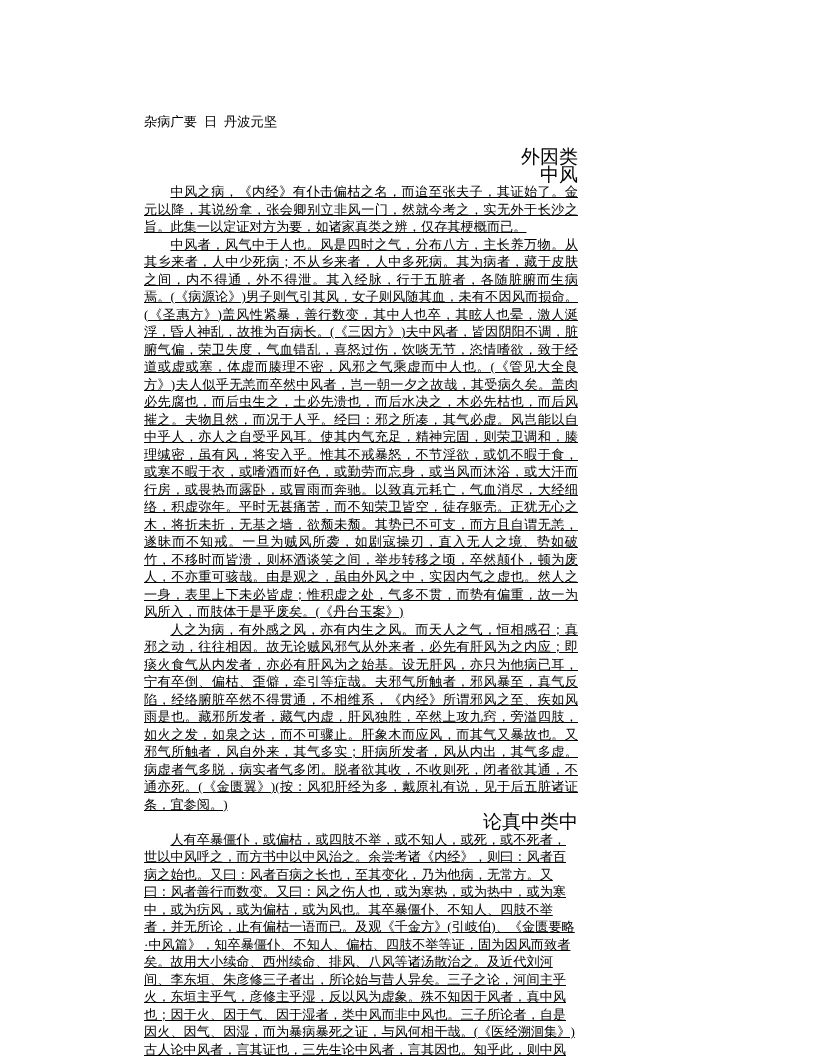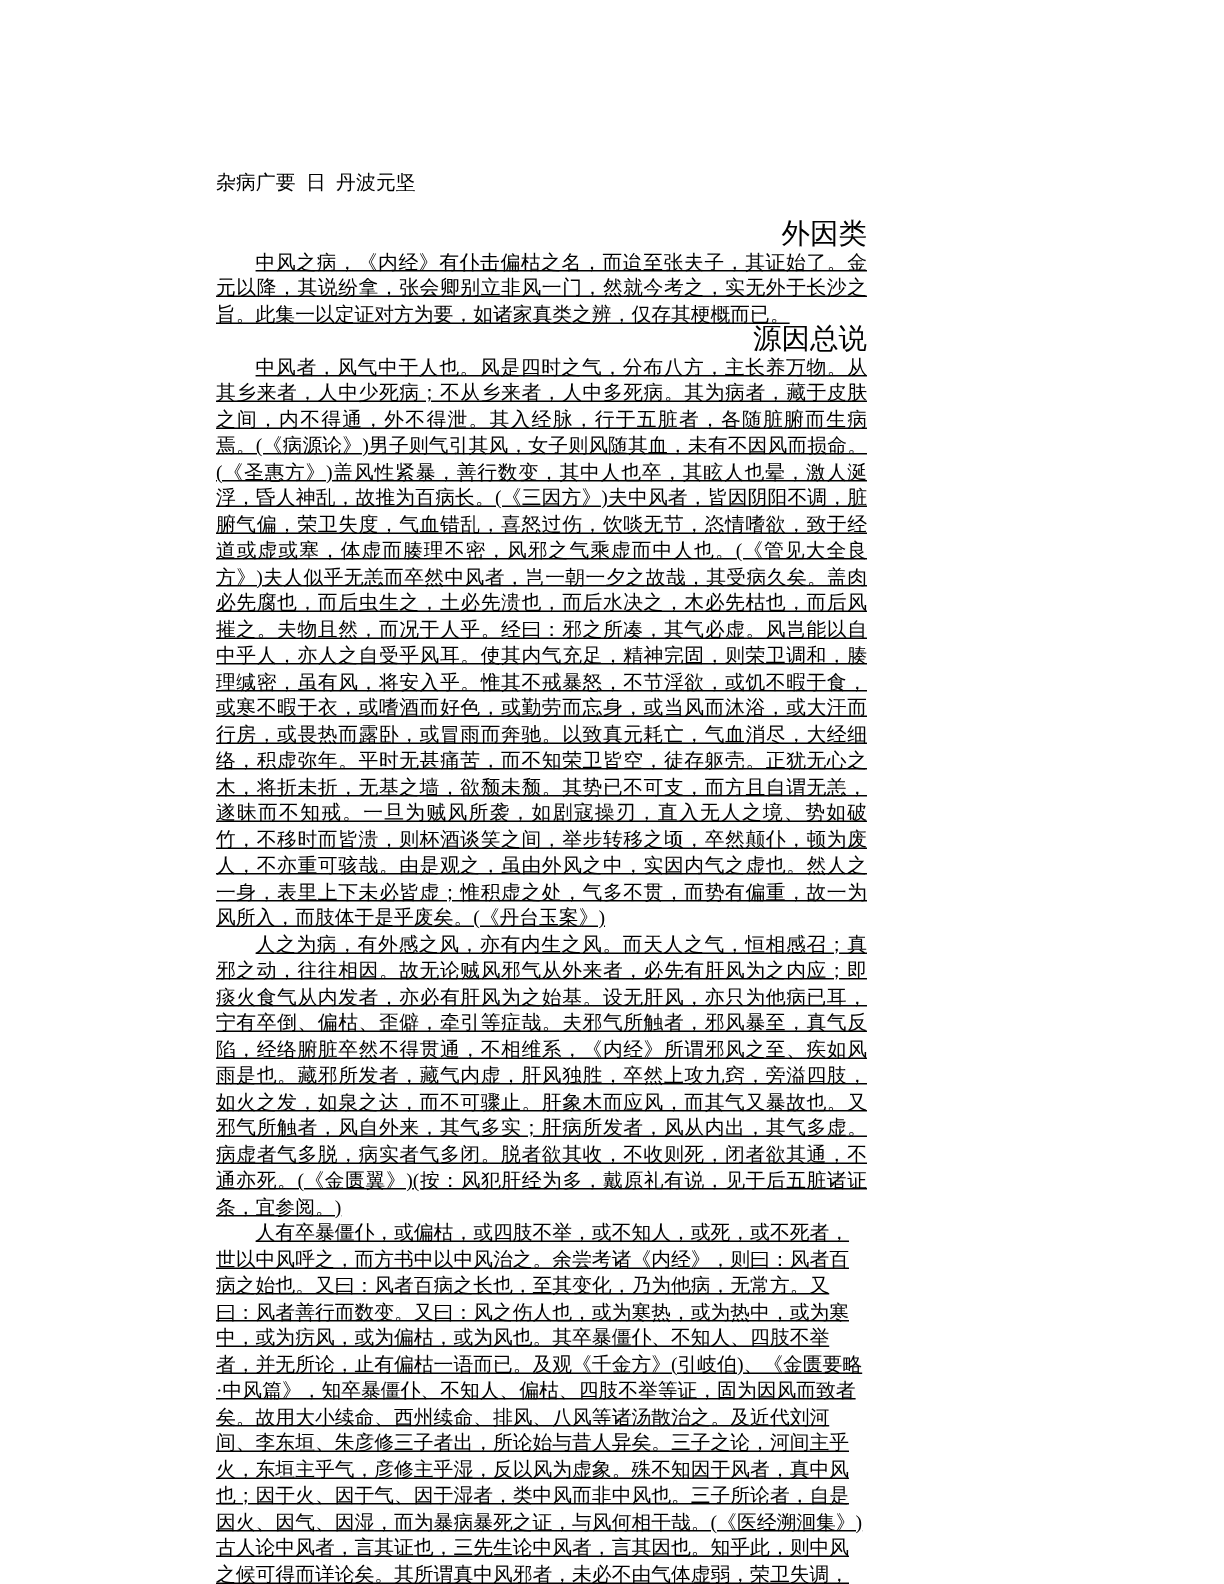--- a/index.html
+++ b/index.html
@@ -62,30 +62,31 @@
 <body>
 
 <div class="page">
 
   <div class="doc-title">杂病广要  日  丹波元坚</div>
 
   <div class="spacer-line"></div>
 
   <div class="heading">外因类</div>
 
+  <div class="heading">中风</div>
 
   <div class="body-flow">
 
     <p class="body-para">中风之病，《内经》有仆击偏枯之名，而迨至张夫子，其证始了。金元以降，其说纷拿，张会卿别立非风一门，然就今考之，实无外于长沙之旨。此集一以定证对方为要，如诸家真类之辨，仅存其梗概而已。</p>
 
-    <div class="heading">源因总说</div>
 
     <p class="body-para">中风者，风气中于人也。风是四时之气，分布八方，主长养万物。从其乡来者，人中少死病；不从乡来者，人中多死病。其为病者，藏于皮肤之间，内不得通，外不得泄。其入经脉，行于五脏者，各随脏腑而生病焉。(《病源论》)男子则气引其风，女子则风随其血，未有不因风而损命。(《圣惠方》)盖风性紧暴，善行数变，其中人也卒，其眩人也晕，激人涎浮，昏人神乱，故推为百病长。(《三因方》)夫中风者，皆因阴阳不调，脏腑气偏，荣卫失度，气血错乱，喜怒过伤，饮啖无节，恣情嗜欲，致于经道或虚或塞，体虚而腠理不密，风邪之气乘虚而中人也。(《管见大全良方》)夫人似乎无恙而卒然中风者，岂一朝一夕之故哉，其受病久矣。盖肉必先腐也，而后虫生之，土必先溃也，而后水决之，木必先枯也，而后风摧之。夫物且然，而况于人乎。经曰：邪之所凑，其气必虚。风岂能以自中乎人，亦人之自受乎风耳。使其内气充足，精神完固，则荣卫调和，腠理缄密，虽有风，将安入乎。惟其不戒暴怒，不节淫欲，或饥不暇于食，或寒不暇于衣，或嗜酒而好色，或勤劳而忘身，或当风而沐浴，或大汗而行房，或畏热而露卧，或冒雨而奔驰。以致真元耗亡，气血消尽，大经细络，积虚弥年。平时无甚痛苦，而不知荣卫皆空，徒存躯壳。正犹无心之木，将折未折，无基之墙，欲颓未颓。其势已不可支，而方且自谓无恙，遂昧而不知戒。一旦为贼风所袭，如剧寇操刃，直入无人之境、势如破竹，不移时而皆溃，则杯酒谈笑之间，举步转移之顷，卒然颠仆，顿为废人，不亦重可骇哉。由是观之，虽由外风之中，实因内气之虚也。然人之一身，表里上下未必皆虚；惟积虚之处，气多不贯，而势有偏重，故一为风所入，而肢体于是乎废矣。(《丹台玉案》)</p>
 
 
     <p class="body-para">人之为病，有外感之风，亦有内生之风。而天人之气，恒相感召；真邪之动，往往相因。故无论贼风邪气从外来者，必先有肝风为之内应；即痰火食气从内发者，亦必有肝风为之始基。设无肝风，亦只为他病已耳，宁有卒倒、偏枯、歪僻，牵引等症哉。夫邪气所触者，邪风暴至，真气反陷，经络腑脏卒然不得贯通，不相维系，《内经》所谓邪风之至、疾如风雨是也。藏邪所发者，藏气内虚，肝风独胜，卒然上攻九窍，旁溢四肢，如火之发，如泉之达，而不可骤止。肝象木而应风，而其气又暴故也。又邪气所触者，风自外来，其气多实；肝病所发者，风从内出，其气多虚。病虚者气多脱，病实者气多闭。脱者欲其收，不收则死，闭者欲其通，不通亦死。(《金匮翼》)(按：风犯肝经为多，戴原礼有说，见于后五脏诸证条，宜参阅。)</p>
 
+    <div class="heading">论真中类中</div>
 
     <p class="body-para">人有卒暴僵仆，或偏枯，或四肢不举，或不知人，或死，或不死者，世以中风呼之，而方书中以中风治之。余尝考诸《内经》，则曰：风者百病之始也。又曰：风者百病之长也，至其变化，乃为他病，无常方。又曰：风者善行而数变。又曰：风之伤人也，或为寒热，或为热中，或为寒中，或为疠风，或为偏枯，或为风也。其卒暴僵仆、不知人、四肢不举者，并无所论，止有偏枯一语而已。及观《千金方》(引岐伯)、《金匮要略·中风篇》，知卒暴僵仆、不知人、偏枯、四肢不举等证，固为因风而致者矣。故用大小续命、西州续命、排风、八风等诸汤散治之。及近代刘河间、李东垣、朱彦修三子者出，所论始与昔人异矣。三子之论，河间主乎火，东垣主乎气，彦修主乎湿，反以风为虚象。殊不知因于风者，真中风也；因于火、因于气、因于湿者，类中风而非中风也。三子所论者，自是因火、因气、因湿，而为暴病暴死之证，与风何相干哉。(《医经溯洄集》)古人论中风者，言其证也，三先生论中风者，言其因也。知乎此，则中风之候可得而详论矣。其所谓真中风邪者，未必不由气体虚弱，荣卫失调，然后感于外邪也。</p>
 
   </div>
 
 </div>
 
 </body></html>

